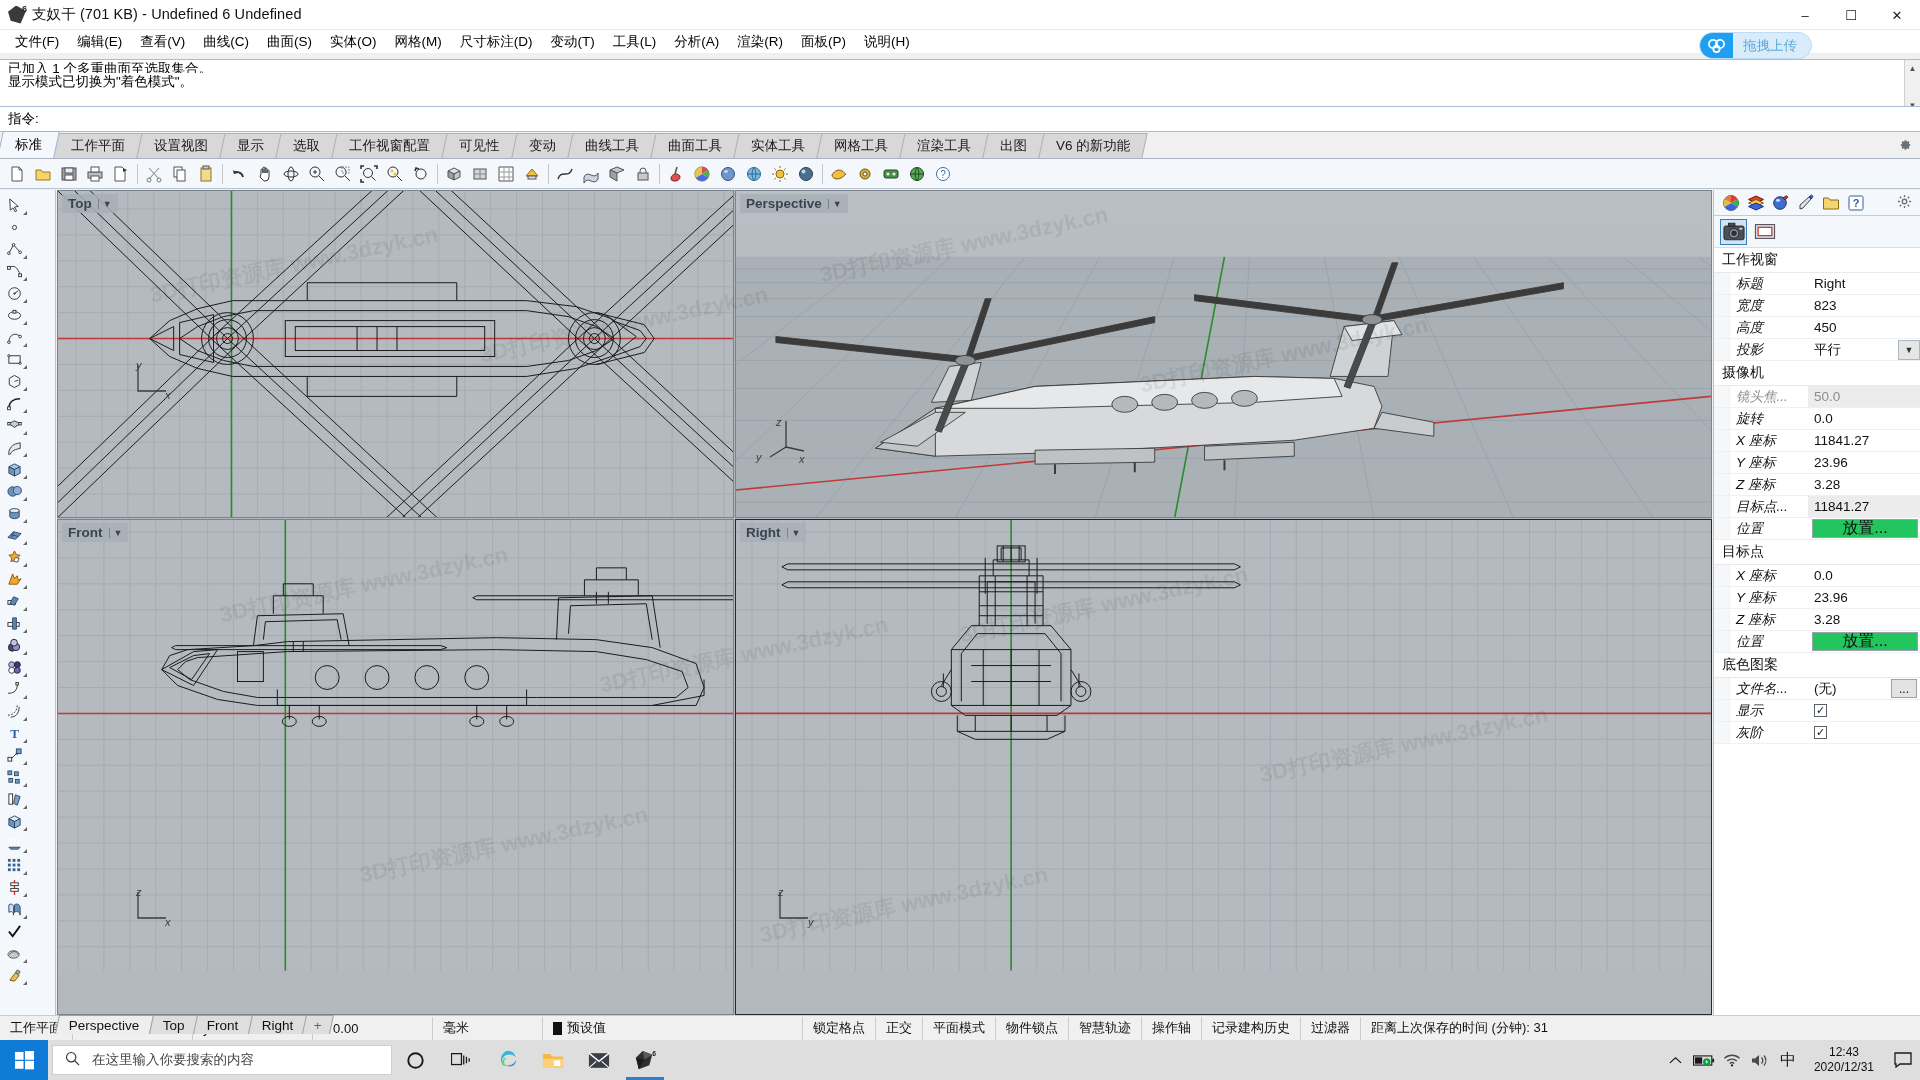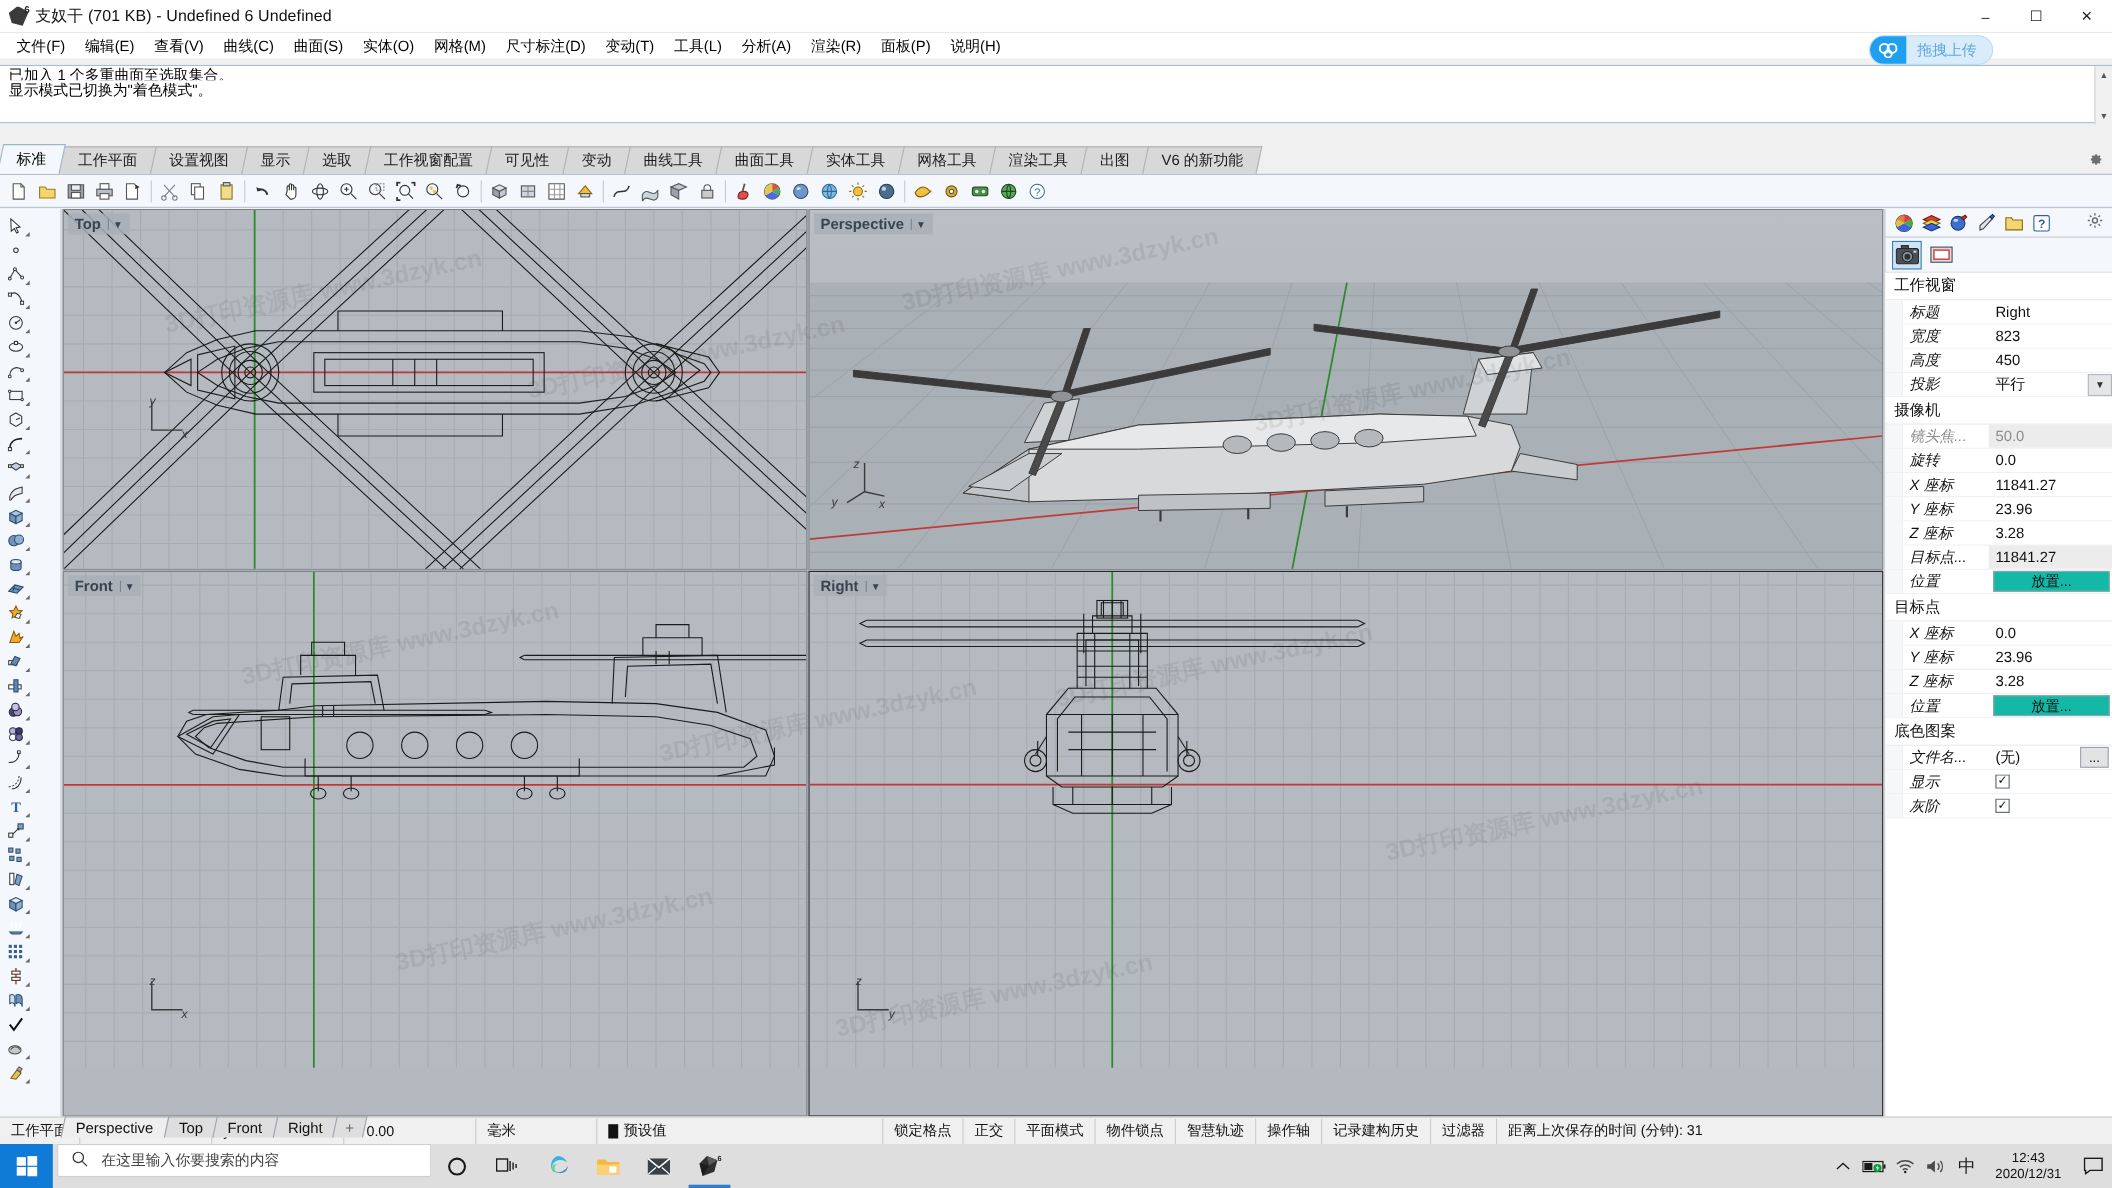--- a/index.html
+++ b/index.html
@@ -227,23 +227,23 @@
   .rp-row .v { flex: 1; padding-left: 6px; color: #111; white-space: nowrap; overflow: hidden; }
   .rp-row.dim .k, .rp-row.dim .v { color: #8d8d8d; }
   .rp-row.dim .v { background: #ececec; height: 100%; display: flex; align-items: center; }
   .rp-row .v.hl { background: #ececec; height: 100%; display: flex; align-items: center; }
   .rp-combo {
     margin-left: auto; width: 22px; height: 20px; background: #e6e6e6;
     border: 1px solid #aeb6bf; display: flex; align-items: center;
     justify-content: center; font-size: 9px; color: #333; flex: none;
   }
   .rp-pbtn {
-    flex: 1; margin: 1px 2px 1px 4px; height: 19px; background: #14b8a6;
+    flex: 1; margin: 1px 2px 1px 4px; height: 19px; background: #22c55e;
     border: 1px solid #9aa3ad; display: flex; align-items: center;
-    justify-content: center; font-size: 13px; color: #111;
+    justify-content: center; font-size: 16px; color: #111;
   }
   .rp-dots {
     width: 26px; height: 19px; background: #e3e3e3; border: 1px solid #9aa3ad;
     display: flex; align-items: center; justify-content: center;
     font-size: 12px; color: #111; margin-right: 3px; flex: none;
   }
   .cbox {
     width: 13px; height: 13px; border: 1px solid #5a6169; background: #fff;
     display: flex; align-items: center; justify-content: center;
     font-size: 11px; color: #111; line-height: 1;
@@ -259,21 +259,21 @@
     padding: 0 10px; height: 23px; display: flex; align-items: center;
     border-right: 1px solid #c8cdd3; white-space: nowrap;
   }
   .sb-cell.noborder { border-right: none; }
   .sb-cell.bold { font-weight: normal; }
   .sb-swatch { width: 9px; height: 13px; background: #111; margin-right: 5px; }
 
   
   .taskbar {
     position: absolute; left: 0; bottom: 0; width: 1920px; height: 40px;
-    background: #dedede; display: flex; align-items: flex-start;
+    background: #dedede; display: flex; align-items: center;
   }
   .tb-start {
     width: 48px; height: 40px; display: flex; align-items: center;
     justify-content: center; background: #0f7bd6;
   }
   .tb-search {
     width: 340px; height: 30px; background: #ffffff; margin-left: 4px;
     display: flex; align-items: center; padding-left: 12px; gap: 12px;
     border: 1px solid #cfcfcf;
   }
@@ -353,20 +353,24 @@
     <div class="lbl">拖拽上传</div>
   </div>
 
   <div class="cmdwrap">
     <div class="cmd-line clipped">已加入 1 个多重曲面至选取集合。</div>
     <div class="cmd-line">显示模式已切换为"着色模式"。</div>
     <div class="cmd-scroll">
       <div class="arw">▲</div>
       <div class="arw">▼</div>
     </div>
+  </div>
+  <div class="cmdprompt">
+    <span>指令:</span>
+    <span></span>
   </div>
 
   <div class="tabrow">
     <div class="rtab active">
         <span>标准</span>
       </div>
     <div class="rtab">
         <span>工作平面</span>
       </div>
     <div class="rtab">

